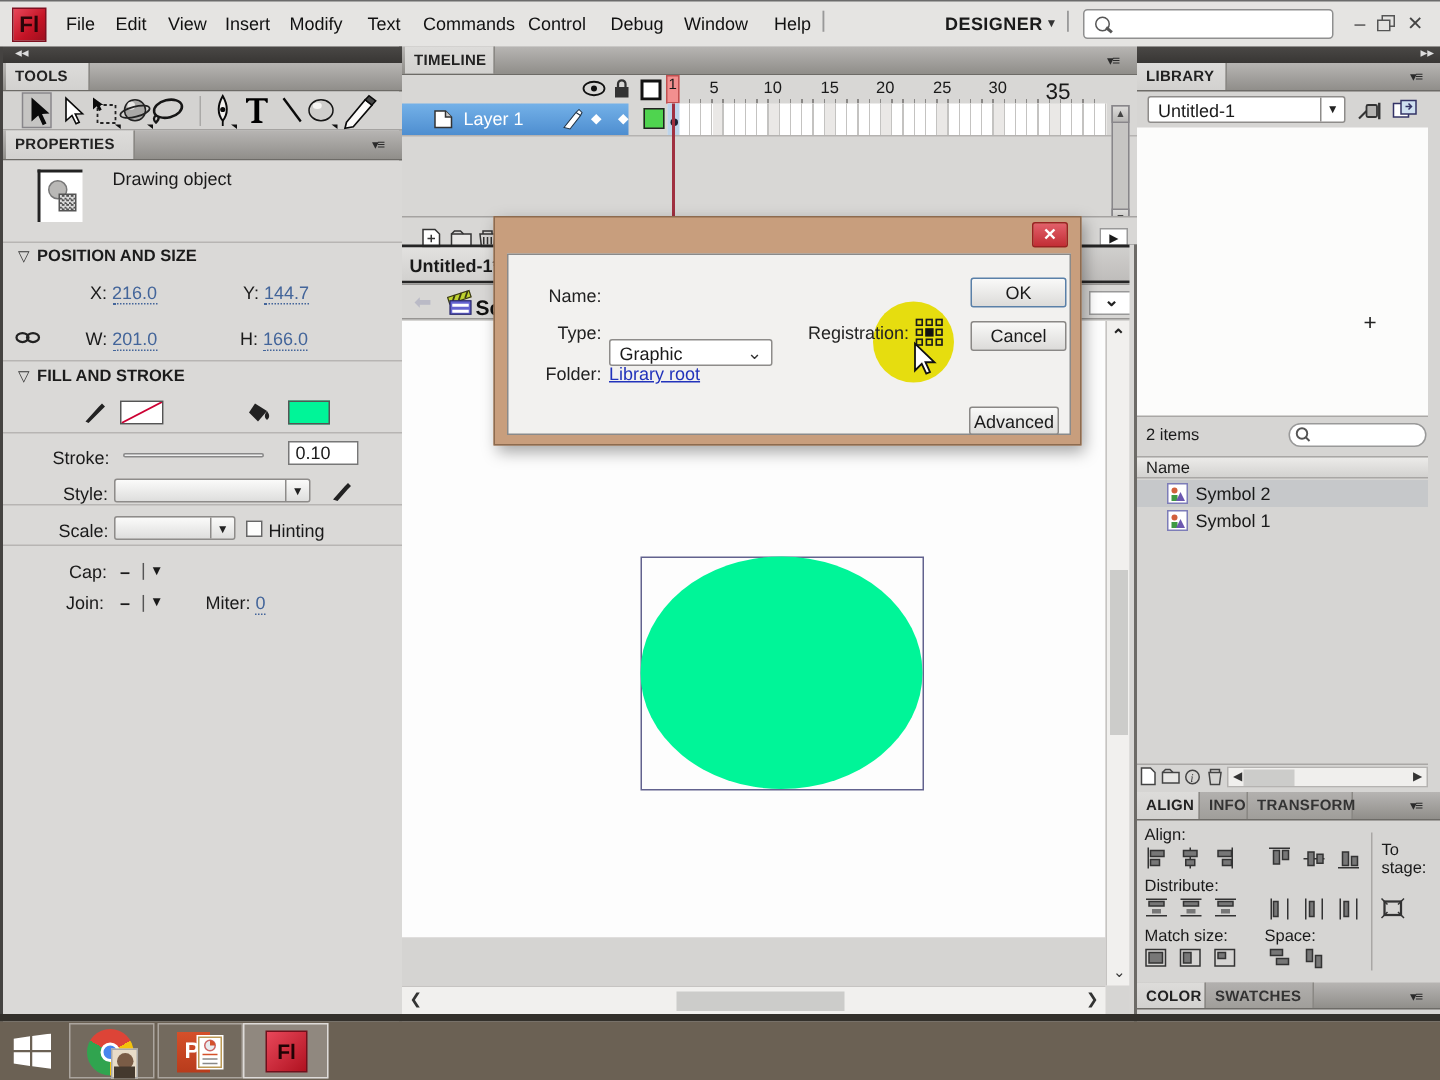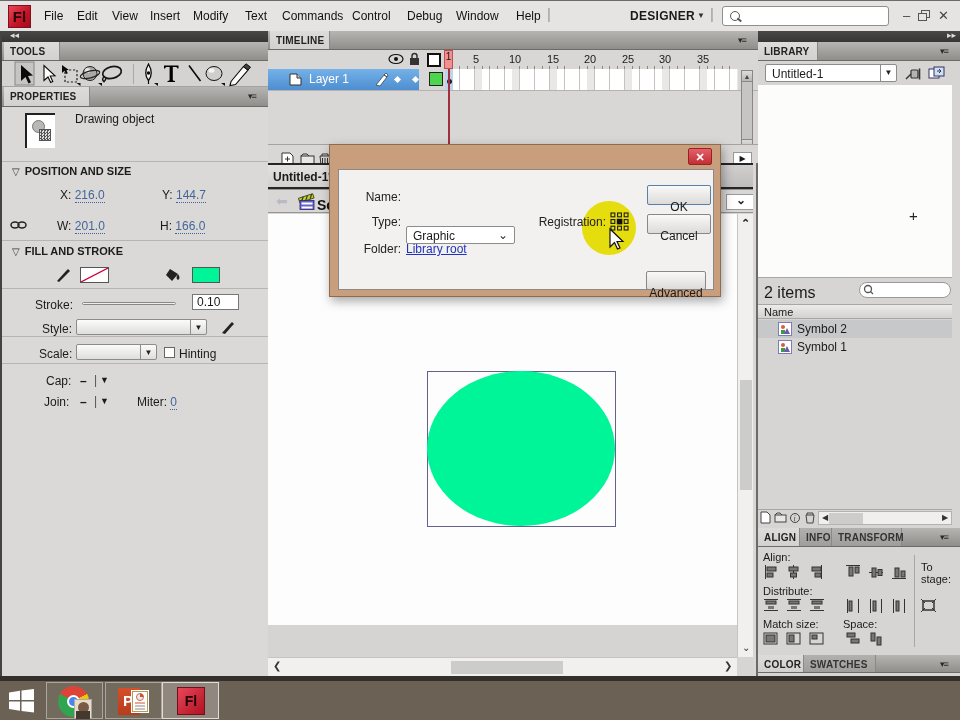--- a/index.html
+++ b/index.html
@@ -72,21 +72,21 @@
 #libbot{left:0;top:448px;width:194px;height:16px;background:#d6d5d3;border-top:1px solid #a9a7a5}
 #aligntabs{left:0;top:467px;width:202px;height:19px}
 #alignbody{left:0;top:486px;width:202px;height:108px;font-size:11px}
 #colortabs{left:0;top:594px;width:202px;height:18px}
 
 #dlg{left:329px;top:144px;width:392px;height:153px;background:#c89e7d;border:1px solid #8d6b4f;box-shadow:2px 4px 10px rgba(0,0,0,.35)}
 #dlgtitle{left:0;top:0;width:100%;height:24px;text-align:center;font-size:13px;color:#3c3226;padding-top:5px}
 #dlgx{left:358px;top:3px;width:24px;height:17px;background:linear-gradient(#e2606a,#c22e35);border:1px solid #922;border-radius:2px;color:#fff;font-size:11px;font-weight:bold;text-align:center;line-height:16px}
 #dlgbody{left:8px;top:24px;width:376px;height:121px;background:#f2f1ef;border:1px solid #8a8a8a}
 .dlbl{position:absolute;font-size:12px;color:#222;text-align:right}
-.dbtn{position:absolute;width:56px;height:20px;background:linear-gradient(#f9f9f8,#dcdbd9);border:1px solid #8a8886;border-radius:2px;text-align:center;font-size:12px;padding-top:14px}
+.dbtn{position:absolute;width:56px;height:20px;background:linear-gradient(#f9f9f8,#dcdbd9);border:1px solid #8a8886;border-radius:2px;text-align:center;font-size:12px;padding-top:2px}
 #ycircle{left:243px;top:31px;width:54px;height:54px;border-radius:50%;background:#e6dd0f}
 
 #taskbar{left:0;top:681px;width:960px;height:39px;background:#6b6154}
 .tbox{position:absolute;top:1px;width:57px;height:37px;border:1px solid rgba(255,255,255,.4);background:rgba(255,255,255,.06)}
 #flbox{background:rgba(255,255,255,.25);border:1px solid rgba(255,255,255,.7)}
 #flicon{left:14px;top:4px;width:28px;height:28px;background:linear-gradient(135deg,#e8475a,#b01220);border:1px solid #70101c;color:#200305;font-weight:bold;font-size:14px;text-align:center;line-height:27px}
 </style></head><body>
 
 <div class="abs" id="menubar"></div>
 <div class="abs" id="fllogo">Fl</div>
@@ -226,21 +226,21 @@
         <path d="M24 6 v-2 a2.5 2.5 0 0 1 5 0 v2" fill="none" stroke="#333" stroke-width="1.5"></path>
       <rect x="40" y="2" width="12" height="12" fill="#fff" stroke="#111" stroke-width="2"></rect>
     </svg>
     <div class="abs" style="left:176px;top:0px;width:9px;height:19px;background:#f28f8f;border:1px solid #c05050;font-size:10px;text-align:center">1</div>
     <span class="abs" style="left:205px;top:3px;font-size:11px">5</span>
     <span class="abs" style="left:241px;top:3px;font-size:11px">10</span>
     <span class="abs" style="left:279px;top:3px;font-size:11px">15</span>
     <span class="abs" style="left:316px;top:3px;font-size:11px">20</span>
     <span class="abs" style="left:354px;top:3px;font-size:11px">25</span>
     <span class="abs" style="left:391px;top:3px;font-size:11px">30</span>
-    <span class="abs" style="left:429px;top:3px;font-size:11px">35</span>
+    <span class="abs" style="left:429px;top:3px;font-size:15px">35</span>
   </div>
   <div class="abs" id="layerrow">
     <svg class="abs" style="left:20px;top:3px" width="16" height="15">
         <path d="M2 2 L9 2 L13 6 L13 13 L2 13 Z" fill="#fff" stroke="#333"></path>
         <path d="M9 2 L9 6 L13 6" fill="#ccc" stroke="#333"></path>
       </svg>
     <span class="abs" style="left:41px;top:3px;font-size:12px">Layer 1</span>
     <svg class="abs" style="left:105px;top:2px" width="18" height="17">
         <path d="M3 14 L11 4 L14 6 L7 15 Z M11 4 L13 2 L15 4 L14 6 Z" fill="#fff" stroke="#234" stroke-width=".7"></path>
       </svg>
@@ -321,21 +321,21 @@
     </svg>
     <svg class="abs" style="left:170px;top:5px" width="20" height="16">
         <rect x="1" y="3" width="10" height="9" fill="#fff" stroke="#336"></rect>
         <rect x="6" y="1" width="10" height="9" fill="#cfe0f0" stroke="#336"></rect>
         <path d="M9 5 l4 0 m-2 -2 l2 2 l-2 2" stroke="#336" fill="none"></path>
       </svg>
     <div class="abs" id="libprev">
         <span class="abs" style="left:151px;top:122px;font-size:15px;color:#222">+</span>
       </div>
     <div class="abs" id="libstatus">
-      <span class="abs" style="left:6px;top:6px;font-size:16px">2 items</span>
+      <span class="abs" style="left:6px;top:6px;font-size:11px">2 items</span>
       <div class="abs" style="left:101px;top:4px;width:92px;height:16px;background:#fff;border:1px solid #999;border-radius:8px">
         <svg width="16" height="14">
             <circle cx="8" cy="6" r="3.5" fill="none" stroke="#555" stroke-width="1.3"></circle>
             <line x1="10.5" y1="8.5" x2="13" y2="11" stroke="#555" stroke-width="1.3"></line>
           </svg>
       </div>
     </div>
     <div class="abs" id="namehdr">Name</div>
     <div class="librow" style="top:259px;background:#c6c8ca">
         <div class="symicon">

